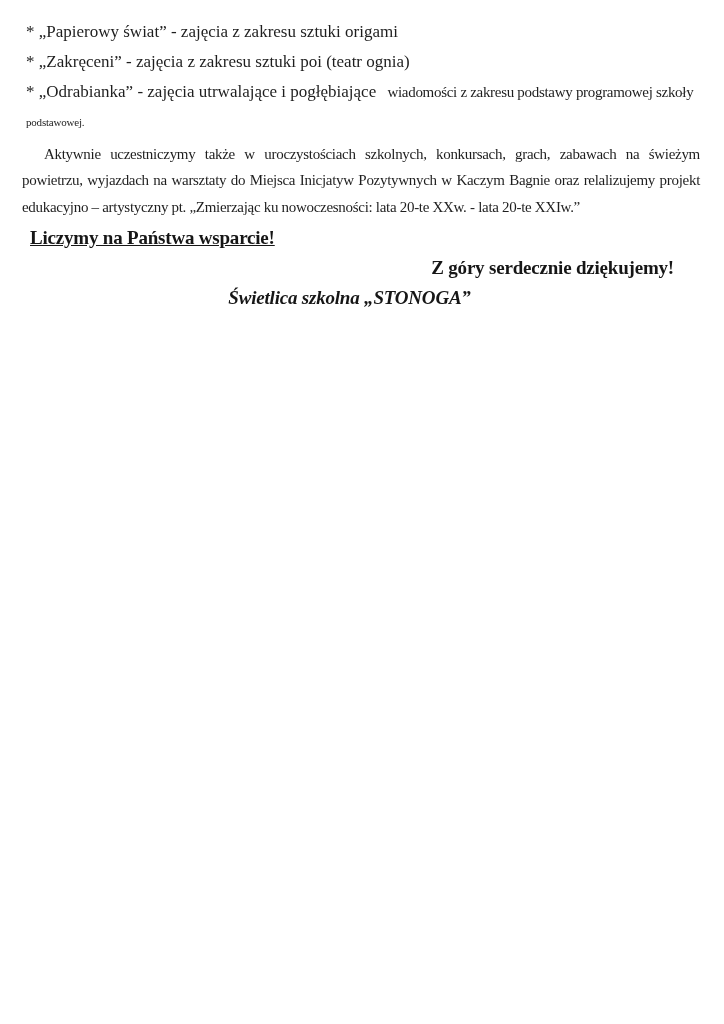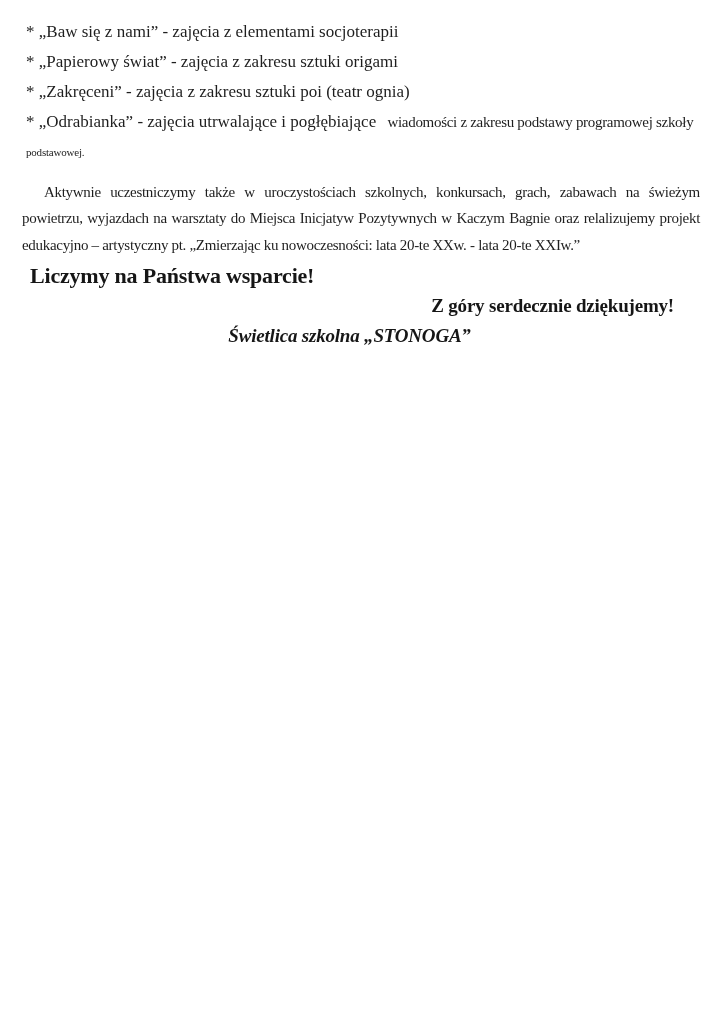--- a/index.html
+++ b/index.html
@@ -30,43 +30,44 @@
     letter-spacing: -0.3px;
     margin-left: 7px;
   }
   .cont-line {
     font-size: 11px;
     line-height: 30px;
     margin-left: 4px;
     letter-spacing: -0.2px;
   }
   .paragraph {
-    margin-top: 12px;
+    margin-top: 4px;
   }
   .par-line {
     font-size: 15px;
     line-height: 26.3px;
     letter-spacing: -0.3px;
     text-align: justify;
     text-align-last: justify;
   }
   .par-line.first {
     text-indent: 22px;
   }
   .par-line.last {
     text-align-last: left;
   }
   .appeal {
     margin-top: 3px;
     margin-left: 8px;
-    font-size: 22px;
+    font-size: 19px;
     font-weight: bold;
     line-height: 30px;
     letter-spacing: -0.2px;
     color: #161616;
+    text-decoration: underline;
   }
   .thanks {
     font-size: 19px;
     font-weight: bold;
     line-height: 30px;
     text-align: right;
     margin-right: 26px;
     letter-spacing: -0.2px;
     color: #161616;
   }
@@ -79,21 +80,20 @@
     margin-right: 23px;
     letter-spacing: -0.2px;
     color: #161616;
   }
 </style>
 </head>
 <body>
 
 <div class="page">
 
-  <div class="bullet">* „Baw się z nami” - zajęcia z elementami socjoterapii</div>
 
   <div class="bullet">* „Papierowy świat” - zajęcia z zakresu sztuki origami</div>
 
   <div class="bullet">* „Zakręceni” - zajęcia z zakresu sztuki poi (teatr ognia)</div>
 
   <div class="bullet"><span>* „Odrabianka” - zajęcia utrwalające i pogłębiające </span><span class="small-run">wiadomości z zakresu podstawy programowej szkoły</span></div>
 
   <div class="cont-line">podstawowej.</div>
 
   <div class="paragraph">

